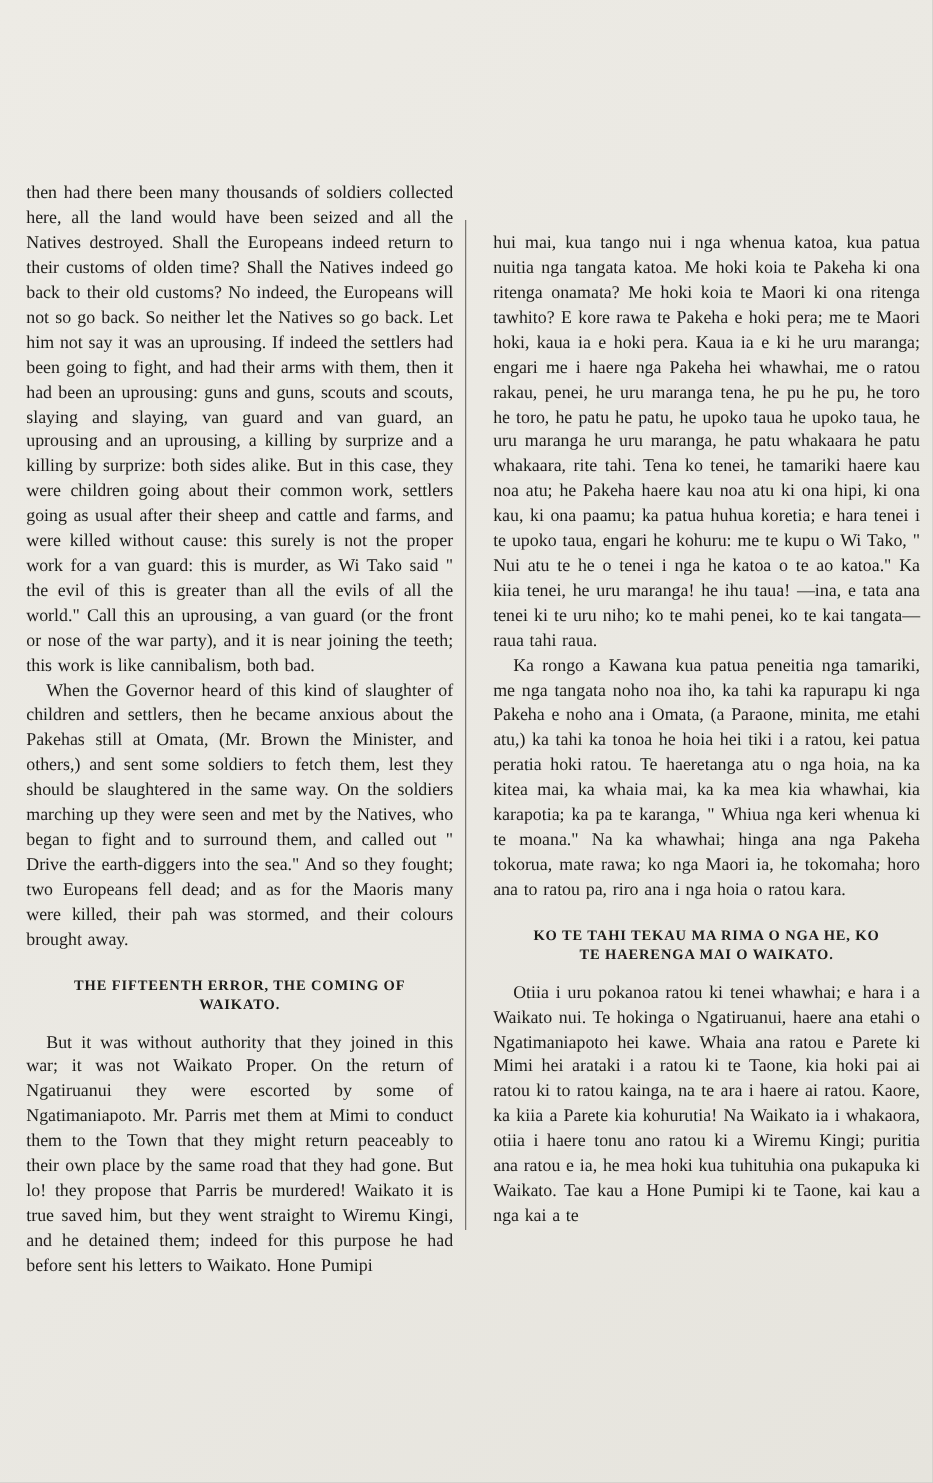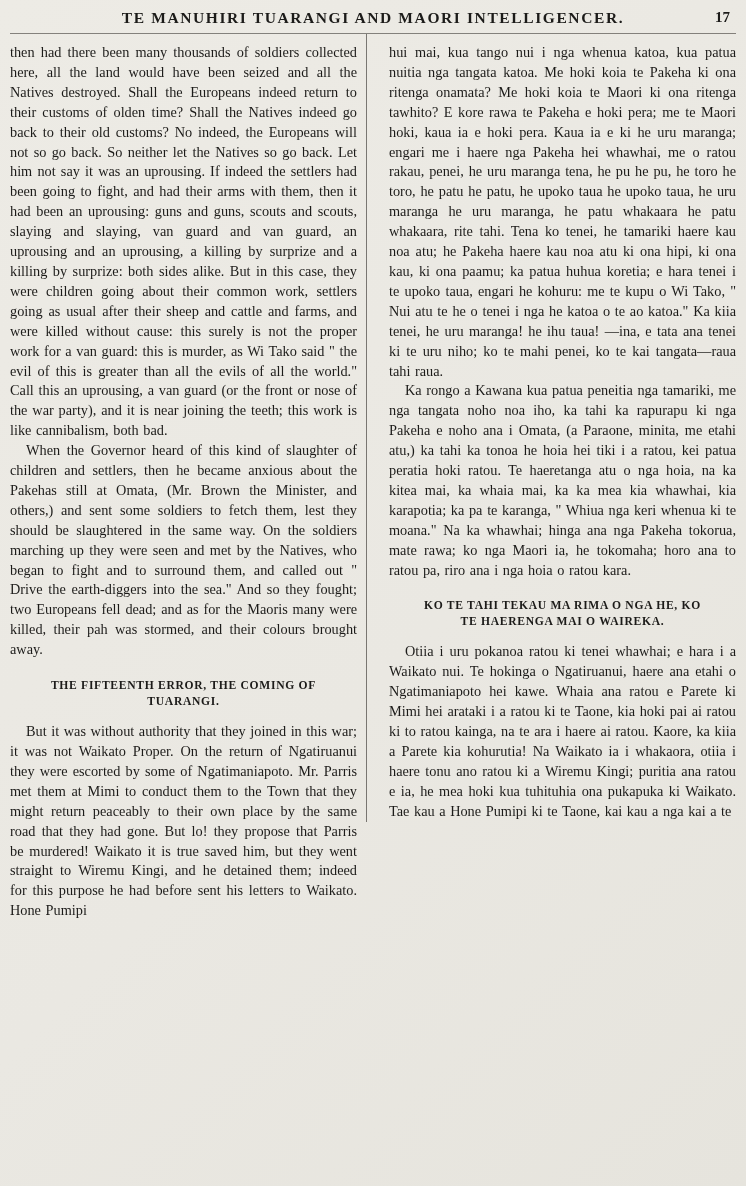--- a/index.html
+++ b/index.html
@@ -32,22 +32,23 @@
     position: absolute;
     right: 6px;
     top: 4px;
     letter-spacing: 0;
     font-weight: bold;
     font-size: 15px;
   }
 
   .columns {
     display: flex;
-    align-items: flex-start;
+    align-items: center;
     height: calc(1186px - 36px);
+    margin-left: 11px;
   }
   .column {
     flex: 1 1 0;
     padding-top: 9px;
   }
   .column.left { padding-right: 9px; }
   .column.right {
     border-left: 1px solid rgba(45,42,38,.6);
     padding-left: 22px;
   }
@@ -70,36 +71,32 @@
     margin: 18px 14px 13px 14px;
   }
   .column.right .section-heading { margin-left: 26px; margin-right: 26px; }
   .section-heading.gap-top { margin-top: 100px; }
 </style>
 </head>
 <body>
 
 <div class="page">
 
-  <header class="masthead">
-    <span>TE MANUHIRI TUARANGI AND MAORI INTELLIGENCER.</span>
-    <span class="page-number">17</span>
-  </header>
 
   <div class="columns">
 
     <div class="column left">
       <p class="para no-indent">then had there been many thousands of soldiers collected here, all the land would have been seized and all the Natives destroyed. Shall the Europeans indeed return to their customs of olden time? Shall the Natives indeed go back to their old customs? No indeed, the Europeans will not so go back. So neither let the Natives so go back. Let him not say it was an uprousing. If indeed the settlers had been going to fight, and had their arms with them, then it had been an uprousing: guns and guns, scouts and scouts, slaying and slaying, van guard and van guard, an uprousing and an uprousing, a killing by surprize and a killing by surprize: both sides alike. But in this case, they were children going about their common work, settlers going as usual after their sheep and cattle and farms, and were killed without cause: this surely is not the proper work for a van guard: this is murder, as Wi Tako said " the evil of this is greater than all the evils of all the world." Call this an uprousing, a van guard (or the front or nose of the war party), and it is near joining the teeth; this work is like cannibalism, both bad.</p>
       <p class="para">When the Governor heard of this kind of slaughter of children and settlers, then he became anxious about the Pakehas still at Omata, (Mr. Brown the Minister, and others,) and sent some soldiers to fetch them, lest they should be slaughtered in the same way. On the soldiers marching up they were seen and met by the Natives, who began to fight and to surround them, and called out " Drive the earth-diggers into the sea." And so they fought; two Europeans fell dead; and as for the Maoris many were killed, their pah was stormed, and their colours brought away.</p>
-      <h2 class="section-heading">THE FIFTEENTH ERROR, THE COMING OF TUARANGI.</h2>
+      <h2 class="section-heading">THE FIFTEENTH ERROR, THE COMING OF WAIKATO.</h2>
       <p class="para">But it was without authority that they joined in this war; it was not Waikato Proper. On the return of Ngatiruanui they were escorted by some of Ngatimaniapoto. Mr. Parris met them at Mimi to conduct them to the Town that they might return peaceably to their own place by the same road that they had gone. But lo! they propose that Parris be murdered! Waikato it is true saved him, but they went straight to Wiremu Kingi, and he detained them; indeed for this purpose he had before sent his letters to Waikato. Hone Pumipi</p>
     </div>
 
     <div class="column right">
       <p class="para no-indent">hui mai, kua tango nui i nga whenua katoa, kua patua nuitia nga tangata katoa. Me hoki koia te Pakeha ki ona ritenga onamata? Me hoki koia te Maori ki ona ritenga tawhito? E kore rawa te Pakeha e hoki pera; me te Maori hoki, kaua ia e hoki pera. Kaua ia e ki he uru maranga; engari me i haere nga Pakeha hei whawhai, me o ratou rakau, penei, he uru maranga tena, he pu he pu, he toro he toro, he patu he patu, he upoko taua he upoko taua, he uru maranga he uru maranga, he patu whakaara he patu whakaara, rite tahi. Tena ko tenei, he tamariki haere kau noa atu; he Pakeha haere kau noa atu ki ona hipi, ki ona kau, ki ona paamu; ka patua huhua koretia; e hara tenei i te upoko taua, engari he kohuru: me te kupu o Wi Tako, " Nui atu te he o tenei i nga he katoa o te ao katoa." Ka kiia tenei, he uru maranga! he ihu taua! —ina, e tata ana tenei ki te uru niho; ko te mahi penei, ko te kai tangata—raua tahi raua.</p>
       <p class="para">Ka rongo a Kawana kua patua peneitia nga tamariki, me nga tangata noho noa iho, ka tahi ka rapurapu ki nga Pakeha e noho ana i Omata, (a Paraone, minita, me etahi atu,) ka tahi ka tonoa he hoia hei tiki i a ratou, kei patua peratia hoki ratou. Te haeretanga atu o nga hoia, na ka kitea mai, ka whaia mai, ka ka mea kia whawhai, kia karapotia; ka pa te karanga, " Whiua nga keri whenua ki te moana." Na ka whawhai; hinga ana nga Pakeha tokorua, mate rawa; ko nga Maori ia, he tokomaha; horo ana to ratou pa, riro ana i nga hoia o ratou kara.</p>
-      <h2 class="section-heading">KO TE TAHI TEKAU MA RIMA O NGA HE, KO TE HAERENGA MAI O WAIREKA.</h2>
+      <h2 class="section-heading">KO TE TAHI TEKAU MA RIMA O NGA HE, KO TE HAERENGA MAI O WAIKATO.</h2>
       <p class="para">Otiia i uru pokanoa ratou ki tenei whawhai; e hara i a Waikato nui. Te hokinga o Ngatiruanui, haere ana etahi o Ngatimaniapoto hei kawe. Whaia ana ratou e Parete ki Mimi hei arataki i a ratou ki te Taone, kia hoki pai ai ratou ki to ratou kainga, na te ara i haere ai ratou. Kaore, ka kiia a Parete kia kohurutia! Na Waikato ia i whakaora, otiia i haere tonu ano ratou ki a Wiremu Kingi; puritia ana ratou e ia, he mea hoki kua tuhituhia ona pukapuka ki Waikato. Tae kau a Hone Pumipi ki te Taone, kai kau a nga kai a te</p>
     </div>
 
   </div>
 
 </div>
 
 </body></html>

